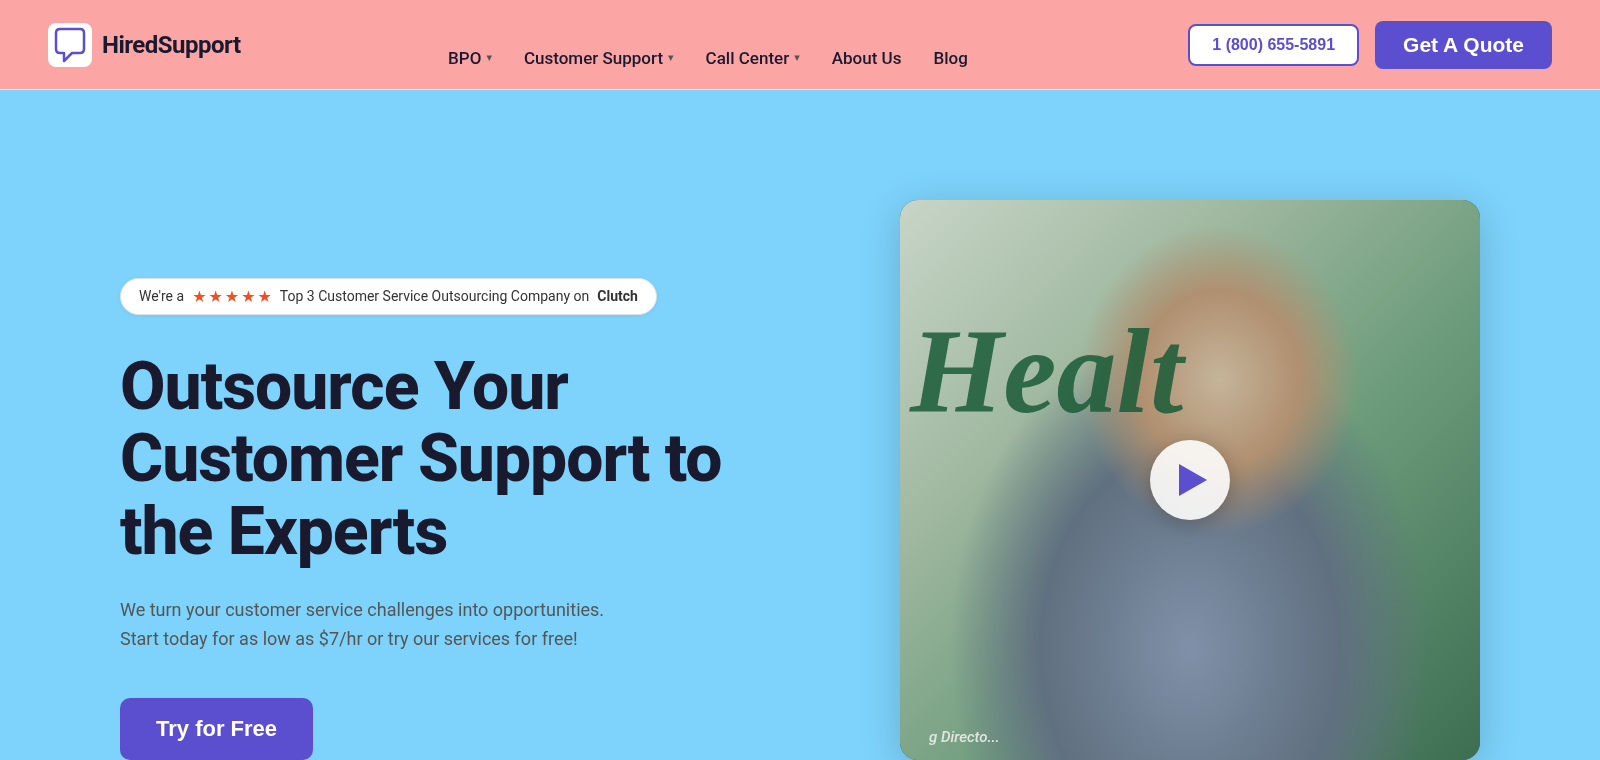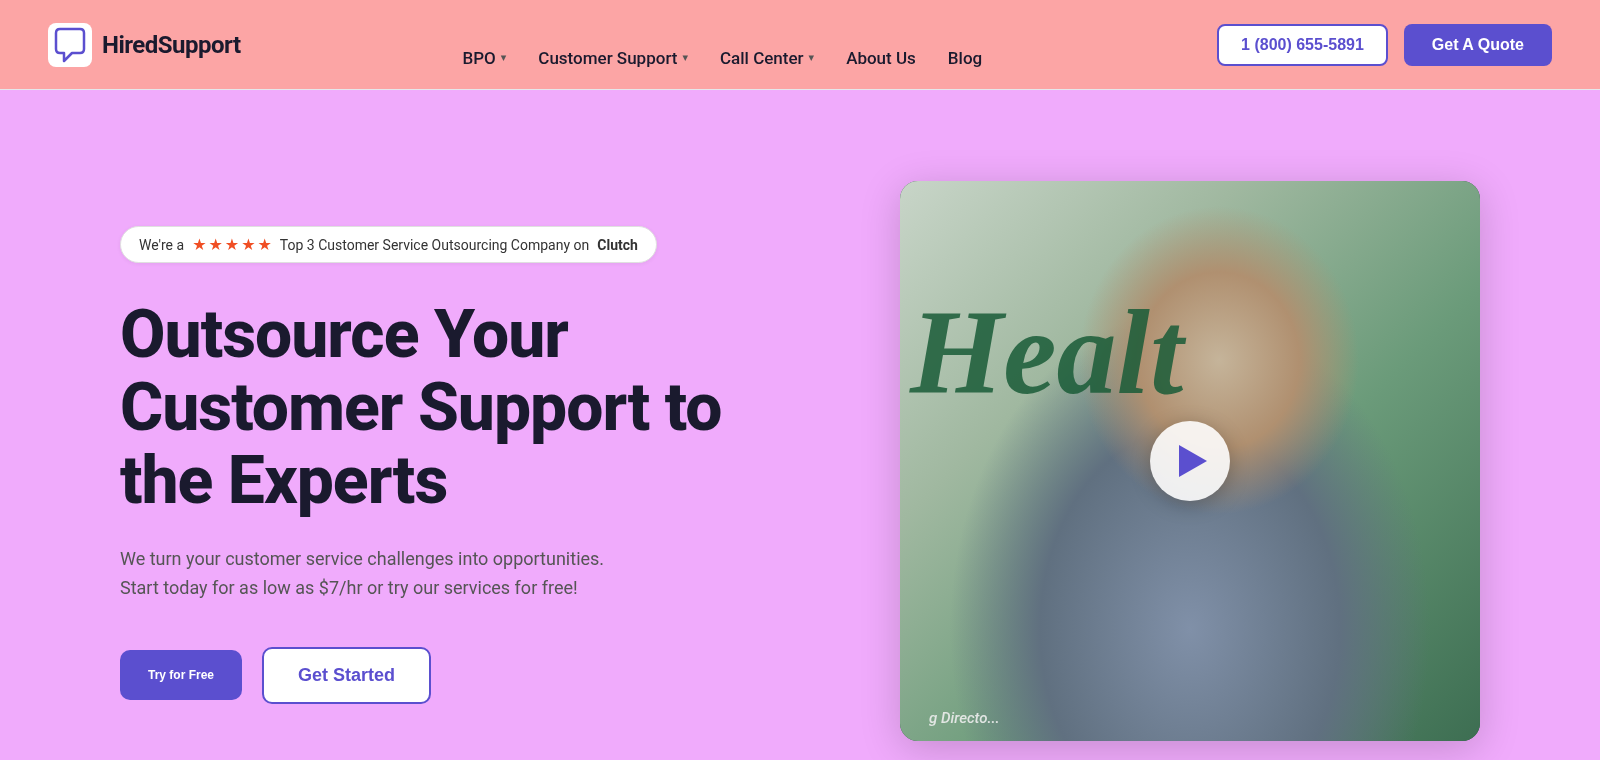--- a/index.html
+++ b/index.html
@@ -63,31 +63,31 @@
       font-weight: 600;
       cursor: pointer;
       margin-left: 13px;
     }
     .quote-btn {
       background: #5b4fcf;
       color: #fff;
       border: none;
       padding: 12px 28px;
       border-radius: 8px;
-      font-size: 16px;
+      font-size: 21px;
       font-weight: 600;
       cursor: pointer;
     }
 
     
     .hero {
       display: flex;
-      align-items: center;
+      align-items: flex-end;
       padding: 60px 120px 0 120px;
-      background: #f0abfc;
+      background: #7dd3fc;
       min-height: 670px;
       position: relative;
     }
     .hero-left {
       flex: 1;
       padding-top: 20px;
       max-width: 680px;
     }
     .badge {
       display: inline-flex;
@@ -130,23 +130,23 @@
     }
     .hero-buttons {
       display: flex;
       gap: 20px;
       align-items: center;
     }
     .btn-primary {
       background: #5b4fcf;
       color: #fff;
       border: none;
-      padding: 18px 28px;
+      padding: 18px 36px;
       border-radius: 10px;
-      font-size: 12px;
+      font-size: 22px;
       font-weight: 700;
       cursor: pointer;
     }
     .btn-secondary {
       background: #fff;
       color: #5b4fcf;
       border: 2px solid #5b4fcf;
       padding: 16px 34px;
       border-radius: 10px;
       font-size: 18px;
@@ -293,21 +293,20 @@
       </div>
       <span>Top 3 Customer Service Outsourcing Company on</span>
       <span class="badge-bold">Clutch</span>
     </div>
 
     <h1 class="hero-title">Outsource Your Customer Support to the Experts</h1>
     <p class="hero-subtitle">We turn your customer service challenges into opportunities. Start today for as low as $7/hr or try our services for free!</p>
 
     <div class="hero-buttons">
       <button class="btn-primary">Try for Free</button>
-      <button class="btn-secondary">Get Started</button>
     </div>
   </div>
 
   <div class="hero-right">
     <div class="video-container">
       <div class="video-bg"></div>
       <div class="person-overlay"></div>
       <div class="video-text-overlay">Healt</div>
       <div class="video-caption">g Directo...</div>
       <div class="play-btn">

